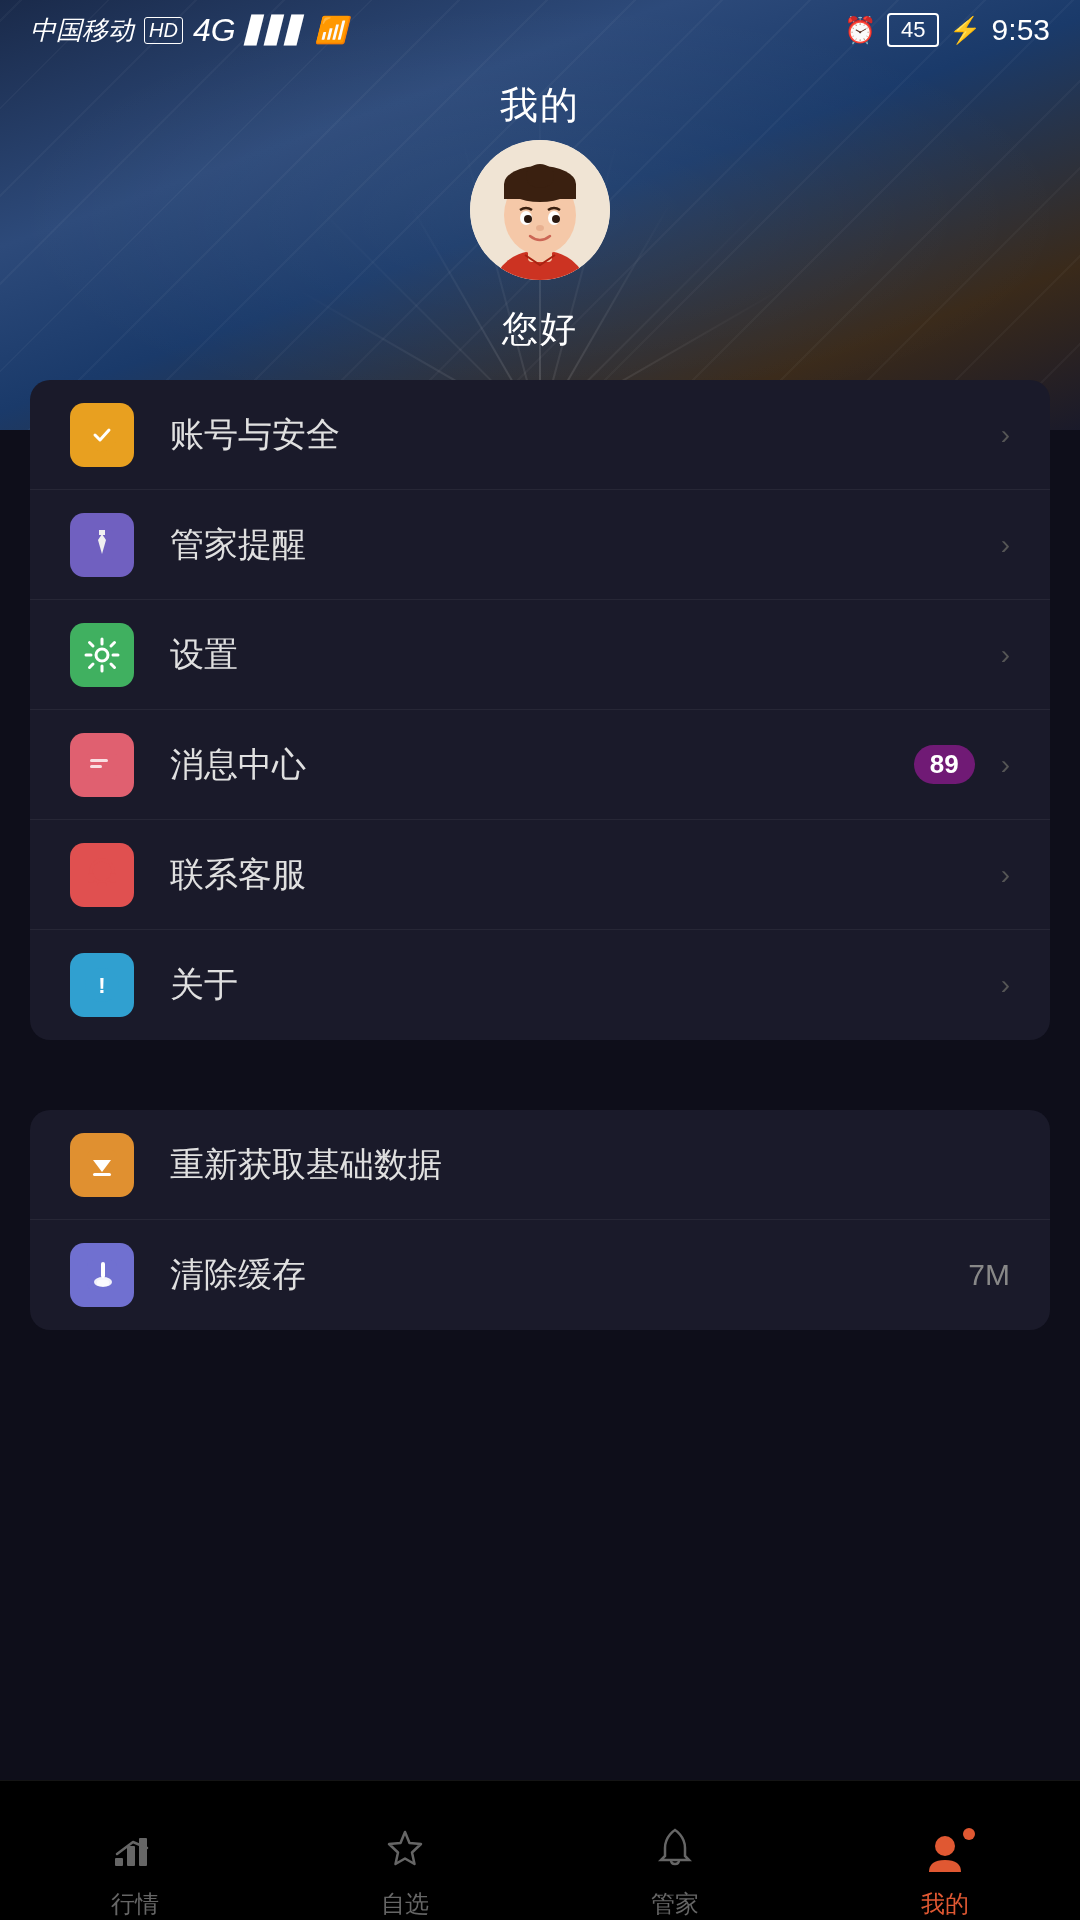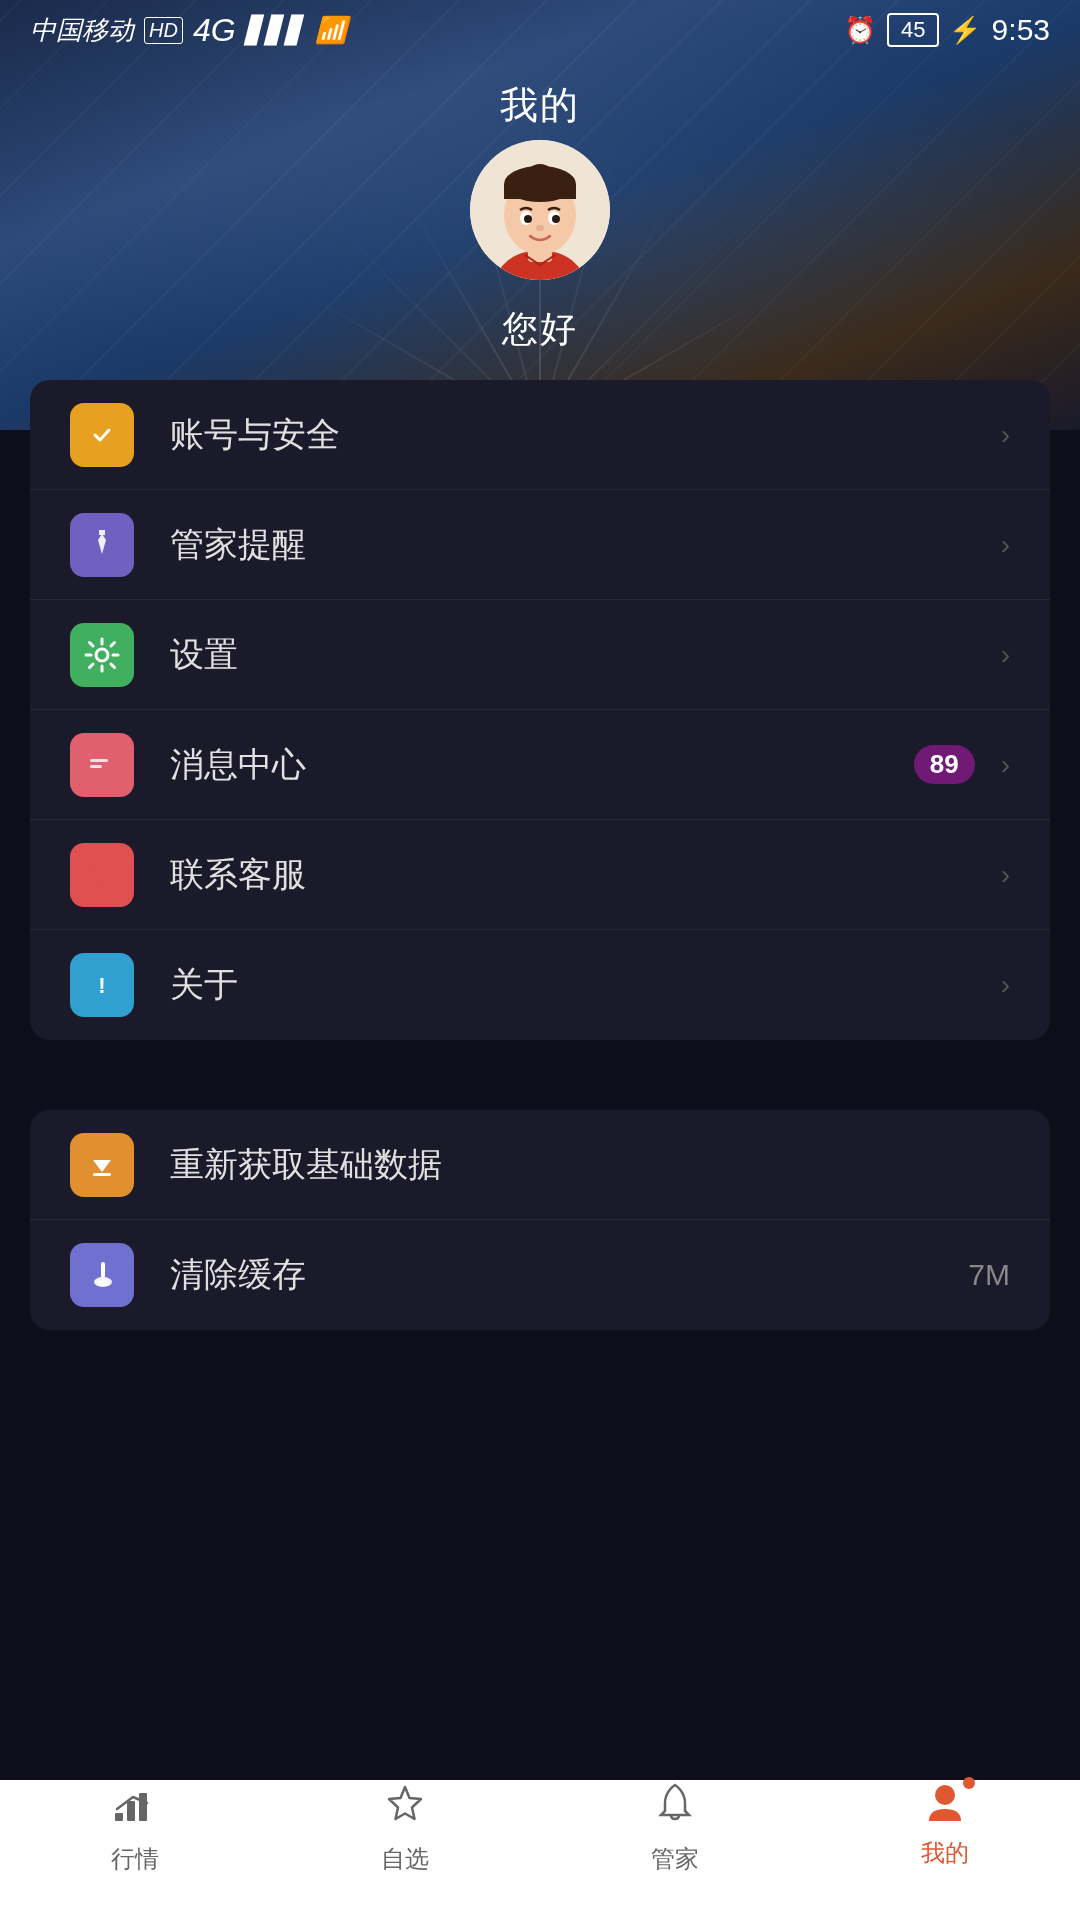--- a/index.html
+++ b/index.html
@@ -204,23 +204,23 @@
       background: #1a1a2a;
       border-radius: 20px;
       overflow: hidden;
     }
 
     
     .bottom-nav {
       position: absolute;
       bottom: 0; left: 0; right: 0;
       height: 140px;
-      background: #ffffff;
-      display: flex;
-      align-items: flex-start;
+      background: #000000;
+      display: flex;
+      align-items: flex-end;
       justify-content: space-around;
       border-top: 1px solid rgba(255,255,255,0.08);
     }
 
     .nav-item {
       display: flex;
       flex-direction: column;
       align-items: center;
       gap: 8px;
       cursor: pointer;

